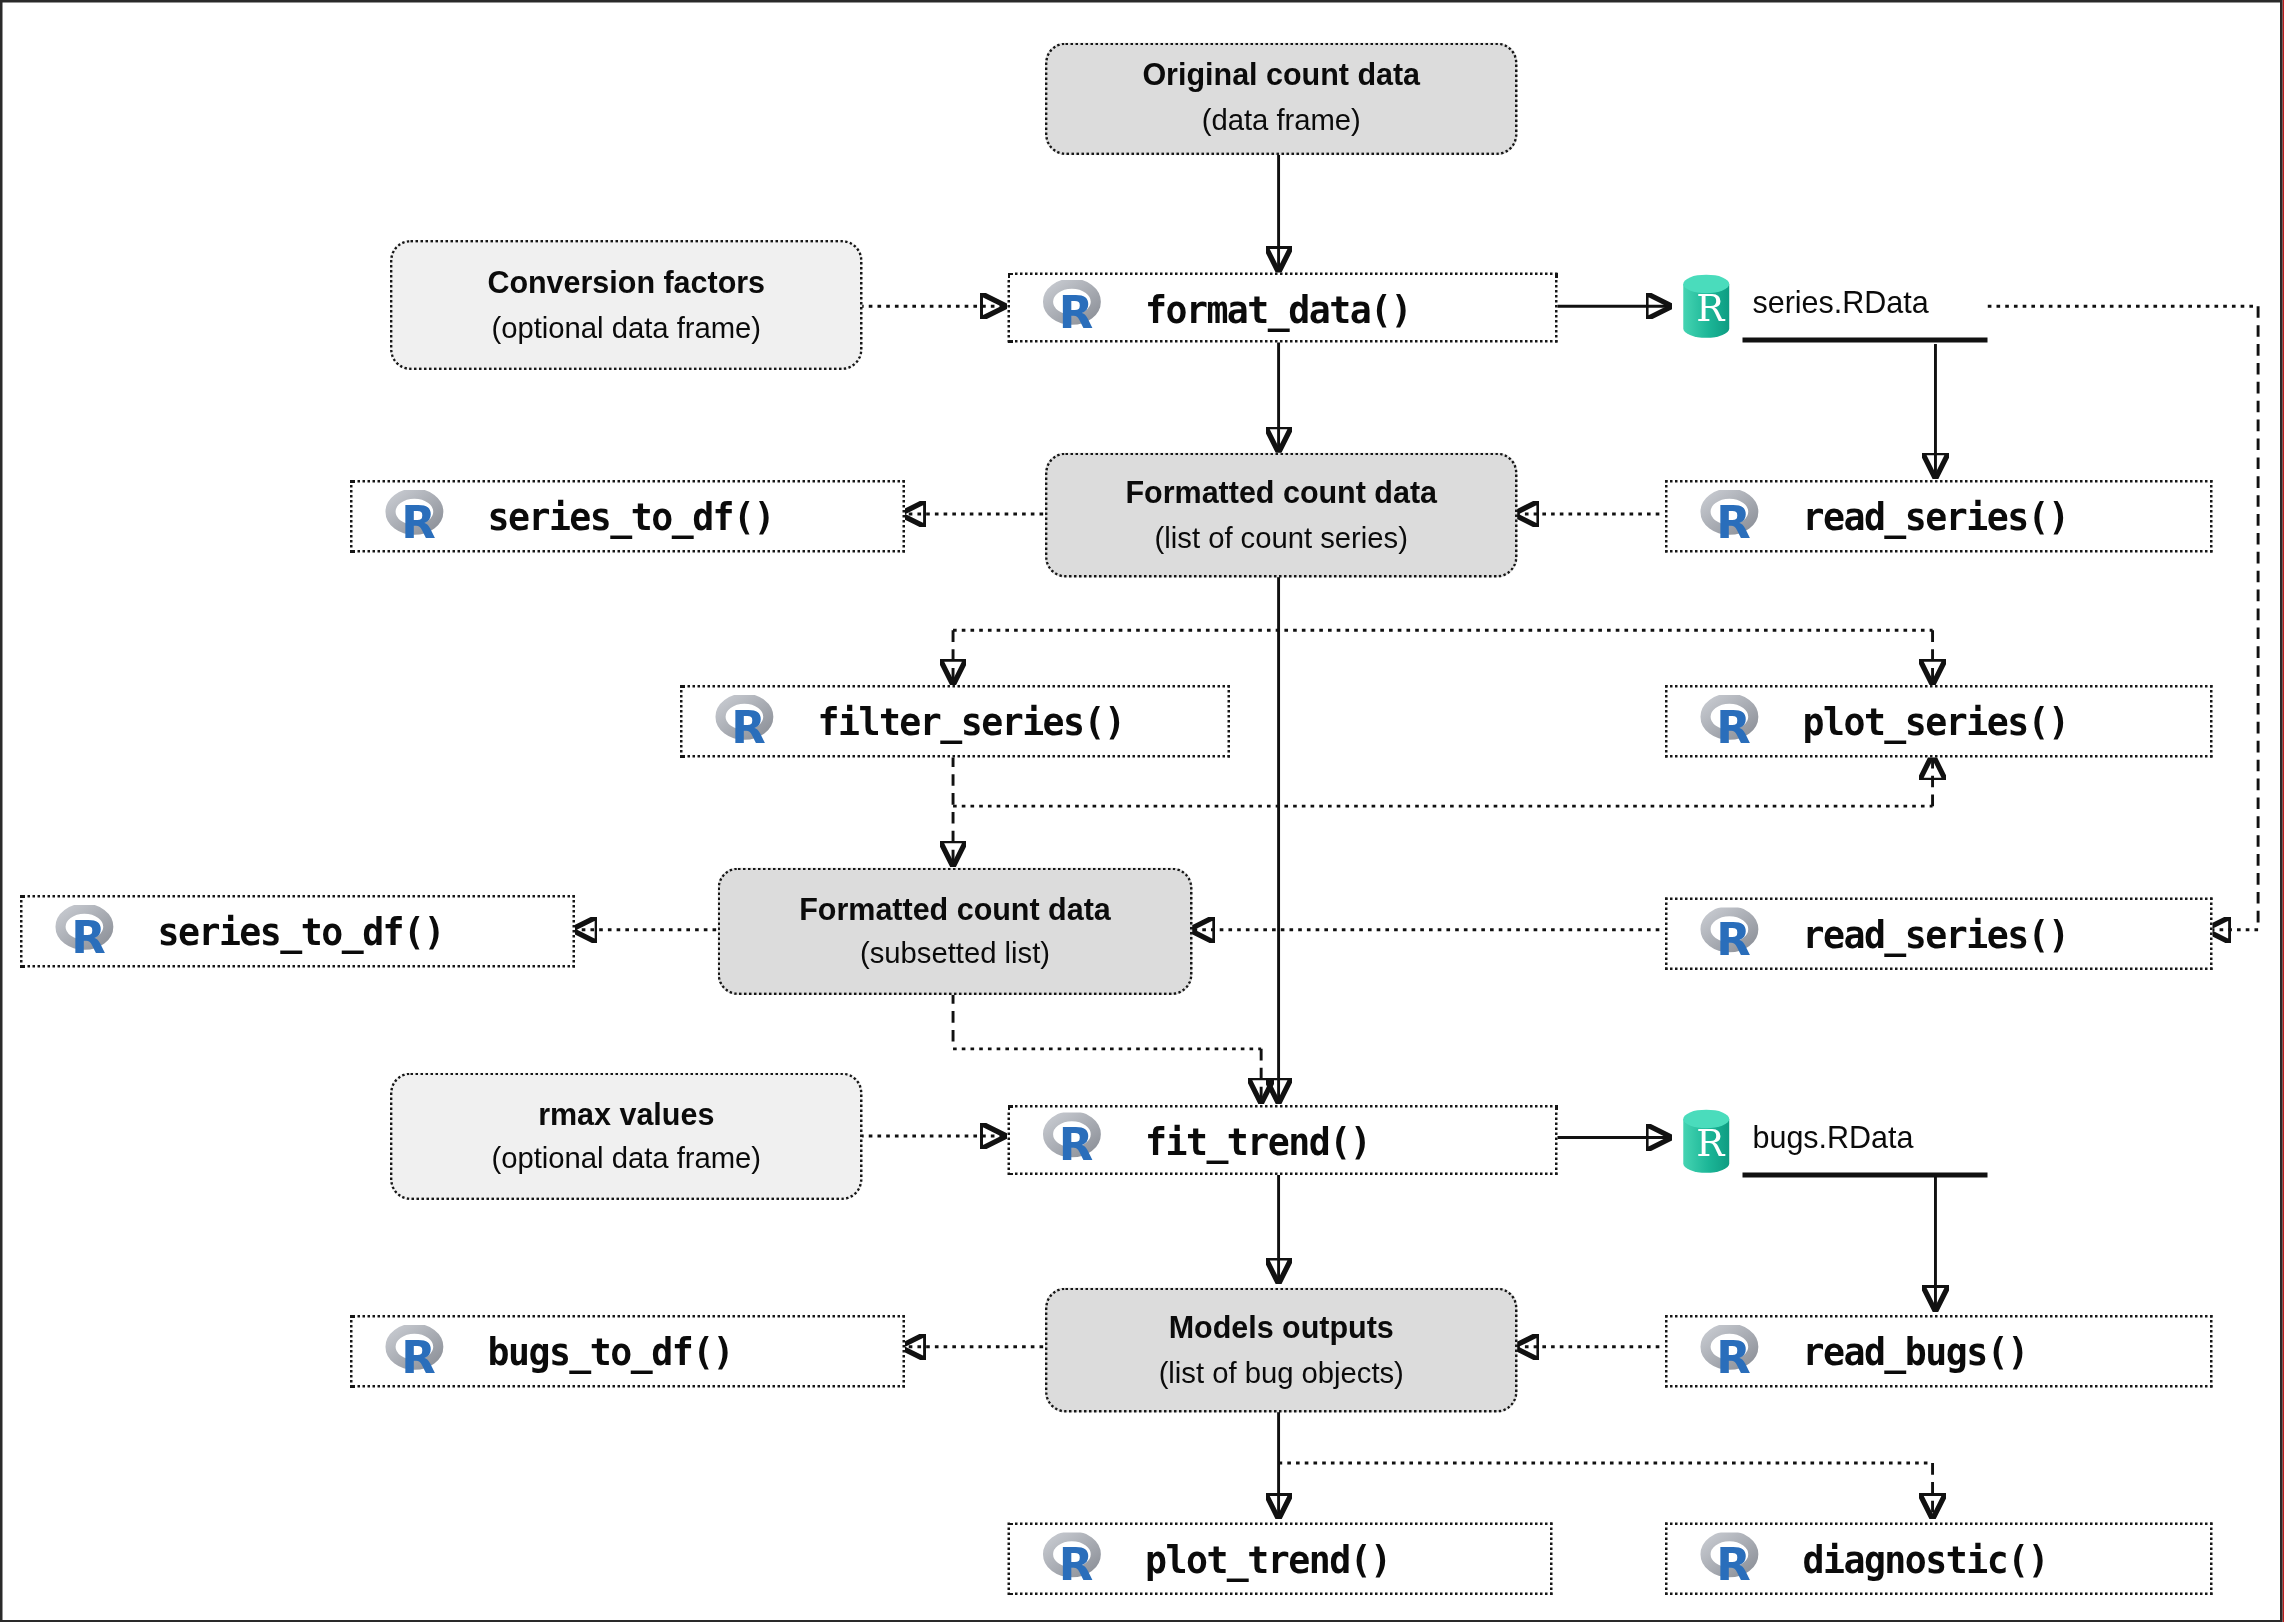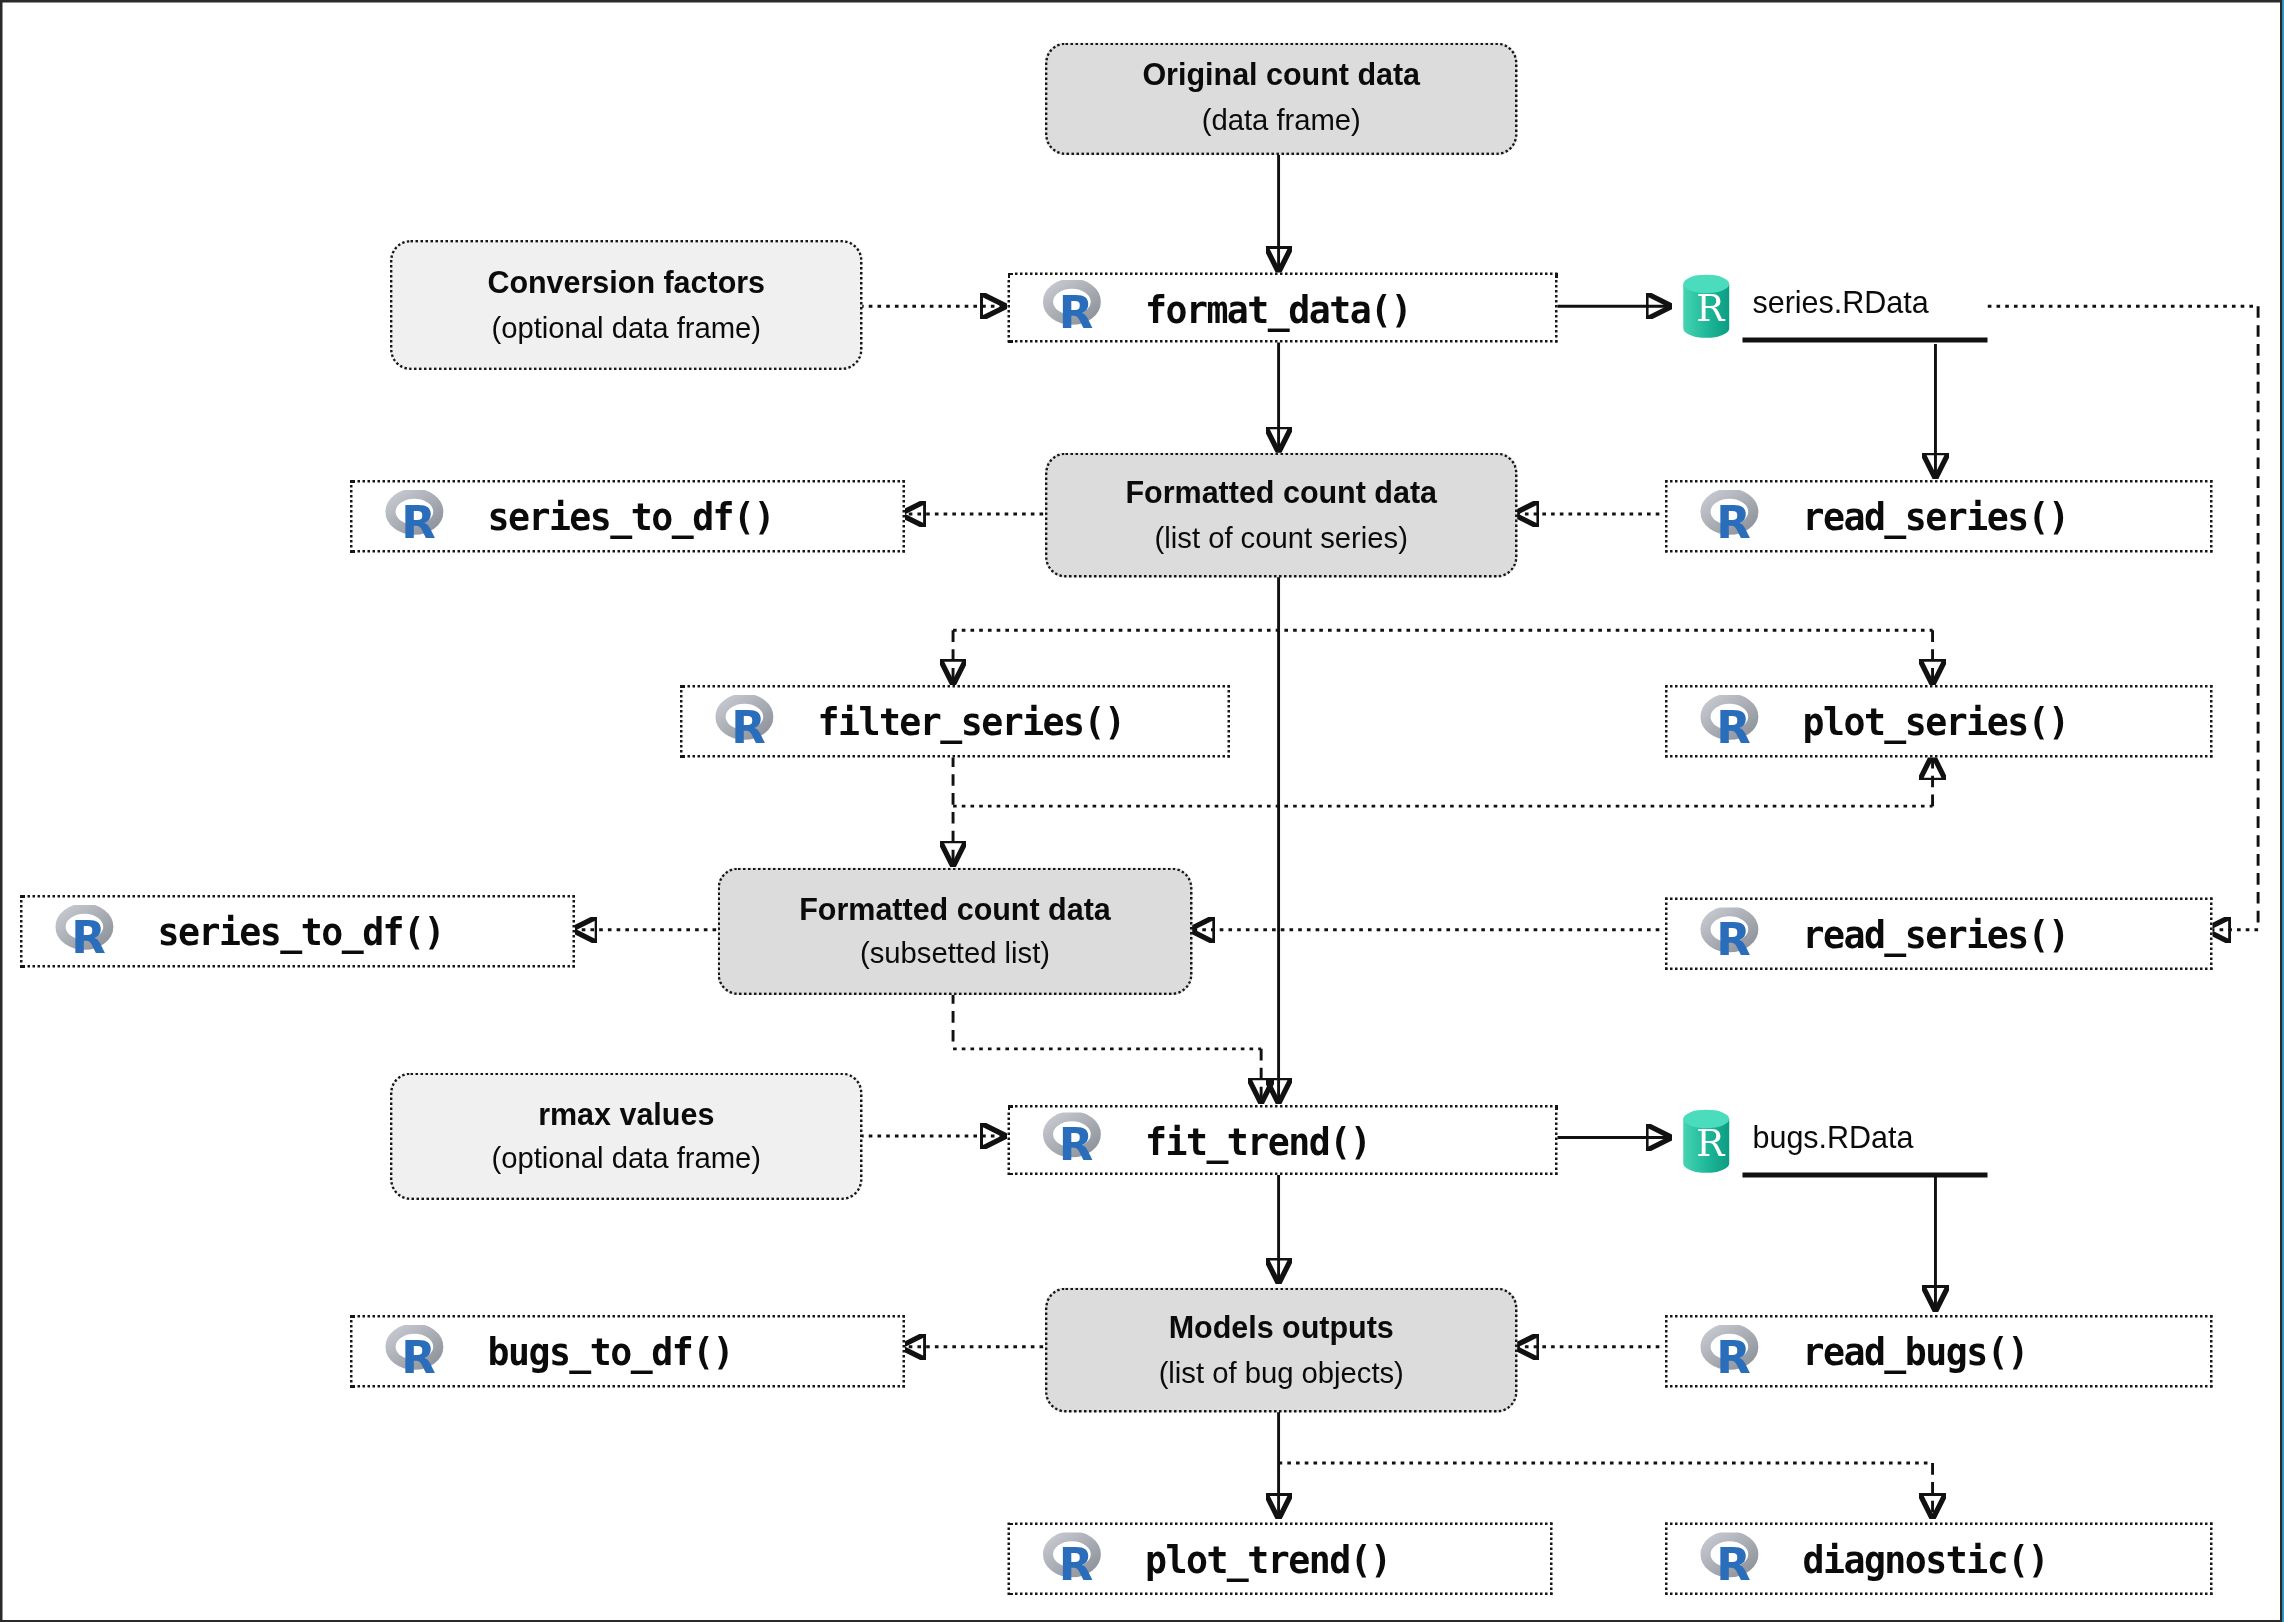--- a/index.html
+++ b/index.html
@@ -1,16 +1,16 @@
 <!DOCTYPE html>
 <html style="font-size:9.3px"><head>
 <meta charset="utf-8">
 <style>
   html,body{margin:0;padding:0;background:#ffffff;}
-  #stage{width:2284px;height:1622px;overflow:hidden;background:#0ea5e9;}
+  #stage{width:2284px;height:1622px;overflow:hidden;background:#b91c1c;}
   #canvas{
     position:relative;width:913px;height:649px;background:#fff;
     border:0.6px solid #2a2a2a;box-sizing:border-box;
     transform:scale(2.5);transform-origin:0 0;
     font-family:"Liberation Sans",sans-serif;color:#0b0b0b;
   }
   #edges{position:absolute;left:0;top:0;width:100%;height:100%;z-index:1;}
   #edges path{fill:none;stroke:#111;stroke-width:2;}
   #edges path.dot{stroke-dasharray:2.5 3.5;}
   #edges path.dash{stroke-dasharray:8 5;}

